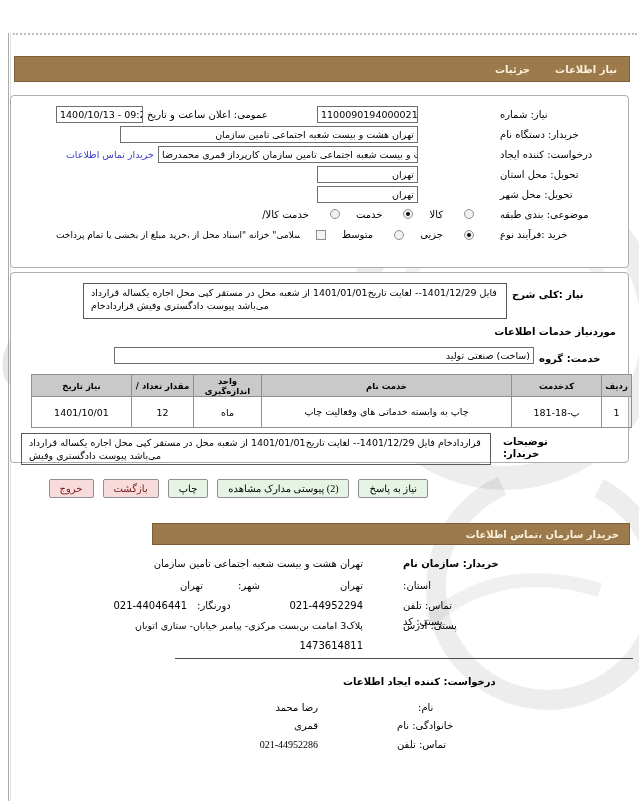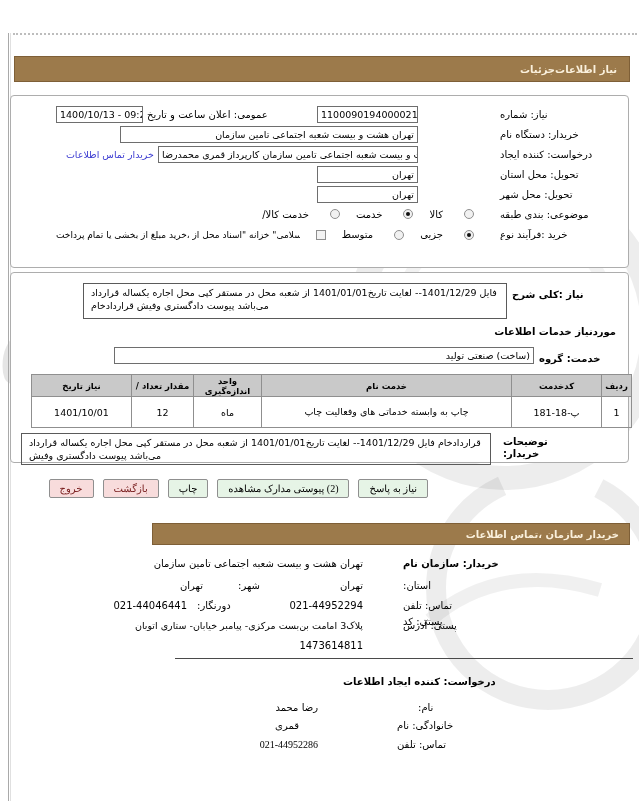--- a/index.html
+++ b/index.html
@@ -5,21 +5,21 @@
   html,body{margin:0;padding:0;background:#ffffff;}
   .canvas{position:relative;width:639px;height:801px;background:#fff;overflow:hidden;
           font-family:"DejaVu Sans",sans-serif;font-size:10px;color:#000;direction:ltr;}
   .wm{position:absolute;left:0;top:0;pointer-events:none;}
   .dotted{position:absolute;left:13px;top:33px;width:624px;border-top:2px dotted #bdbdbd;}
   .leftline{position:absolute;left:8px;top:33px;bottom:0;width:1px;background:#a9a9a9;}
   .leftline2{position:absolute;left:10px;top:33px;bottom:0;width:1px;background:#e0e0e0;}
 
   .tabbar{position:absolute;left:14px;top:56px;width:616px;height:26px;background:#9C7A4B;
           border:1px solid #7E5F37;box-sizing:border-box;display:flex;justify-content:flex-end;
-          align-items:center;gap:0;padding-right:12px;color:#FAF0DC;font-weight:bold;}
+          align-items:center;gap:25px;padding-right:12px;color:#FAF0DC;font-weight:bold;}
   .tabbar .tab{cursor:default;}
 
   .panel{position:absolute;left:10px;width:619px;background:#fff;border:1px solid #ADADAD;
          border-radius:4px;box-sizing:border-box;}
   .p1{top:95px;height:173px;padding-top:8px;}
   .p2{top:272px;height:191px;padding-top:10px;}
 
   .row{display:flex;align-items:center;height:20px;}
   .row.r4{height:26px;}
   .row.r8{height:21px;}
@@ -272,18 +272,18 @@
   <span class="abs" style="right:276px;top:640px;">1473614811</span>
 
   <div class="divider"></div>
 
   <span class="abs bold" style="left:343px;top:676px;">اطلاعات ‎ایجاد ‎کننده ‎:درخواست</span>
 
   <span class="abs" style="left:418px;top:702px;">:نام</span>
   <span class="abs" style="right:321px;top:702px;">محمد ‎رضا</span>
 
   <span class="abs" style="left:397px;top:720px;">نام ‎:خانوادگی</span>
-  <span class="abs" style="right:340px;top:720px;">قمری</span>
+  <span class="abs" style="right:321px;top:720px;">قمری</span>
 
   <span class="abs" style="left:397px;top:739px;">تلفن ‎:تماس</span>
   <span class="abs" style="right:321px;top:739px;font-family:Liberation Serif, serif;">021-44952286</span>
 
 </div>
 
 </body></html>

